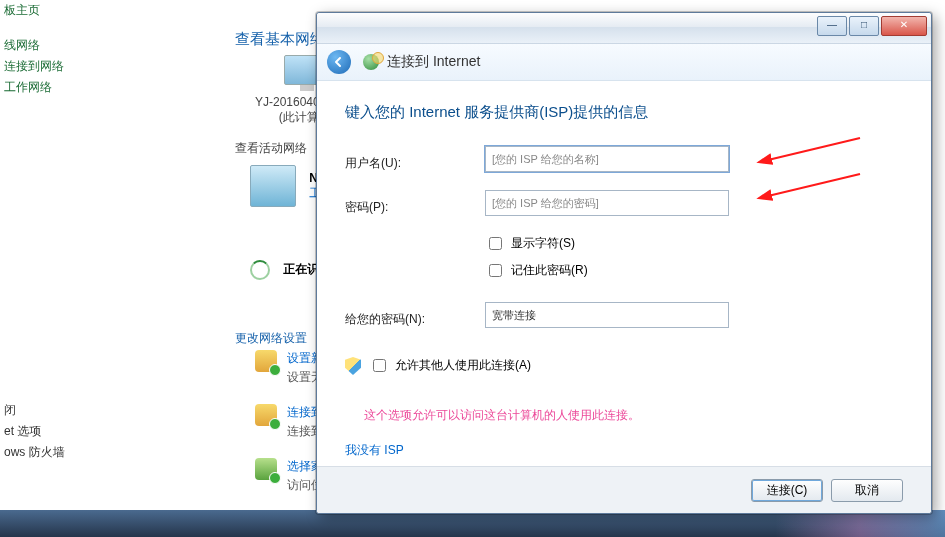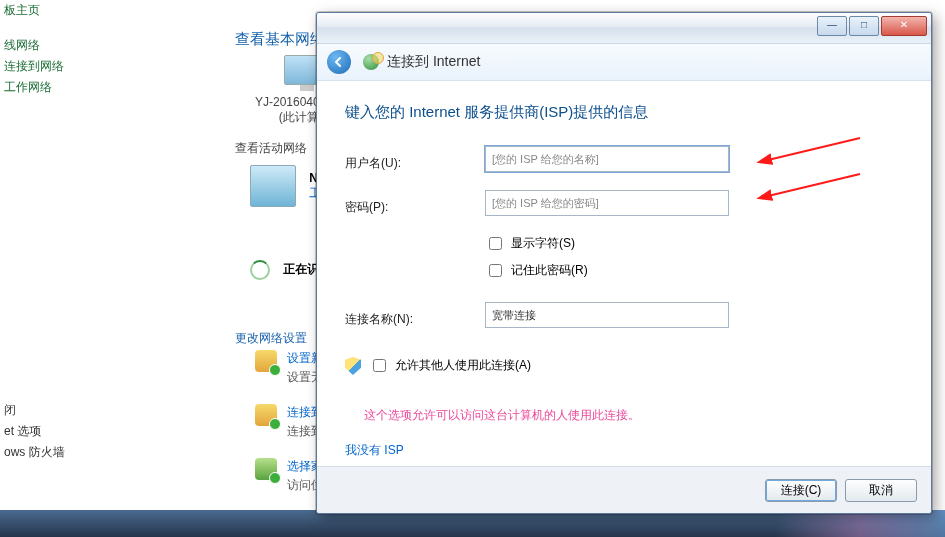--- a/index.html
+++ b/index.html
@@ -48,21 +48,21 @@
 .form-row input[type=text],.form-row input[type=password]{width:230px;height:22px;border:1px solid #a7b6c6;padding:1px 6px;font-size:11px;font-family:inherit;color:#333;background:#fff}
 .form-row input::placeholder{color:#888}
 .form-row.hl input{box-shadow:0 0 0 1px #7da8d9}
 .chk-row{display:flex;align-items:center;margin-left:140px;margin-bottom:8px;gap:6px}
 .chk-row input{width:13px;height:13px}
 .allow{display:flex;align-items:flex-end;gap:8px;margin-top:28px}
 .shield{width:16px;height:18px;background:linear-gradient(135deg,#ffe27a 0 50%,#4aa3e0 50% 100%);clip-path:polygon(50% 0,100% 15%,100% 60%,50% 100%,0 60%,0 15%);flex:none;margin-top:1px}
 .allow .col{flex:1}
 .allow .desc{color:#ec4899;margin-top:4px;margin-left:19px}
 .noisp{margin-top:18px}
-.dlg-footer{position:absolute;left:0;right:0;bottom:0;height:46px;background:#eef2f6;border-top:1px solid #d7dee6;display:flex;align-items:center;justify-content:flex-end;padding:0 14px;gap:8px;border-radius:0 0 3px 3px}
+.dlg-footer{position:absolute;left:0;right:0;bottom:0;height:46px;background:#eef2f6;border-top:1px solid #d7dee6;display:flex;align-items:center;justify-content:flex-end;padding:0 28px;gap:8px;border-radius:0 0 3px 3px}
 .win-btn{min-width:72px;height:23px;border:1px solid #8a9bab;border-radius:3px;background:linear-gradient(#fefefe,#e3e9ef);font-size:12px;cursor:pointer;padding:0 12px;font-family:inherit}
 .win-btn.primary{box-shadow:0 0 0 1px #6fa8dc inset}
 
 .anno{position:absolute;right:4px;top:96px;width:84px;color:#ff1a1a;font-size:19px;line-height:26px;letter-spacing:1px;text-align:left}
 .arrow{position:absolute;pointer-events:none}
 .arrow svg{overflow:visible}
 
 .taskbar{position:absolute;left:0;right:0;bottom:0;height:27px;background:linear-gradient(#4a6a8f,#25354b)}
 .taskgrad{position:absolute;right:0;bottom:0;width:170px;height:27px;background:linear-gradient(90deg,rgba(0,0,0,0),rgba(220,150,220,.4),rgba(120,180,240,.5))}
 </style>
@@ -158,21 +158,21 @@
       <div class="chk-row">
         <input type="checkbox" style="">
         <span>显示字符(S)</span>
       </div>
       <div class="chk-row">
         <input type="checkbox" style="">
         <span>记住此密码(R)</span>
       </div>
 
       <div class="form-row" style="margin-top:22px">
-        <label>连接名称(N):</label>
+        <label>给您的密码(N):</label>
         <input type="text" value="宽带连接" style="">
       </div>
 
       <div class="allow">
         <span class="shield"></span>
         <div class="col">
           <div style="display:flex;align-items:center;gap:6px">
             <input type="checkbox" style="">
             <span>允许其他人使用此连接(A)</span>
           </div>

